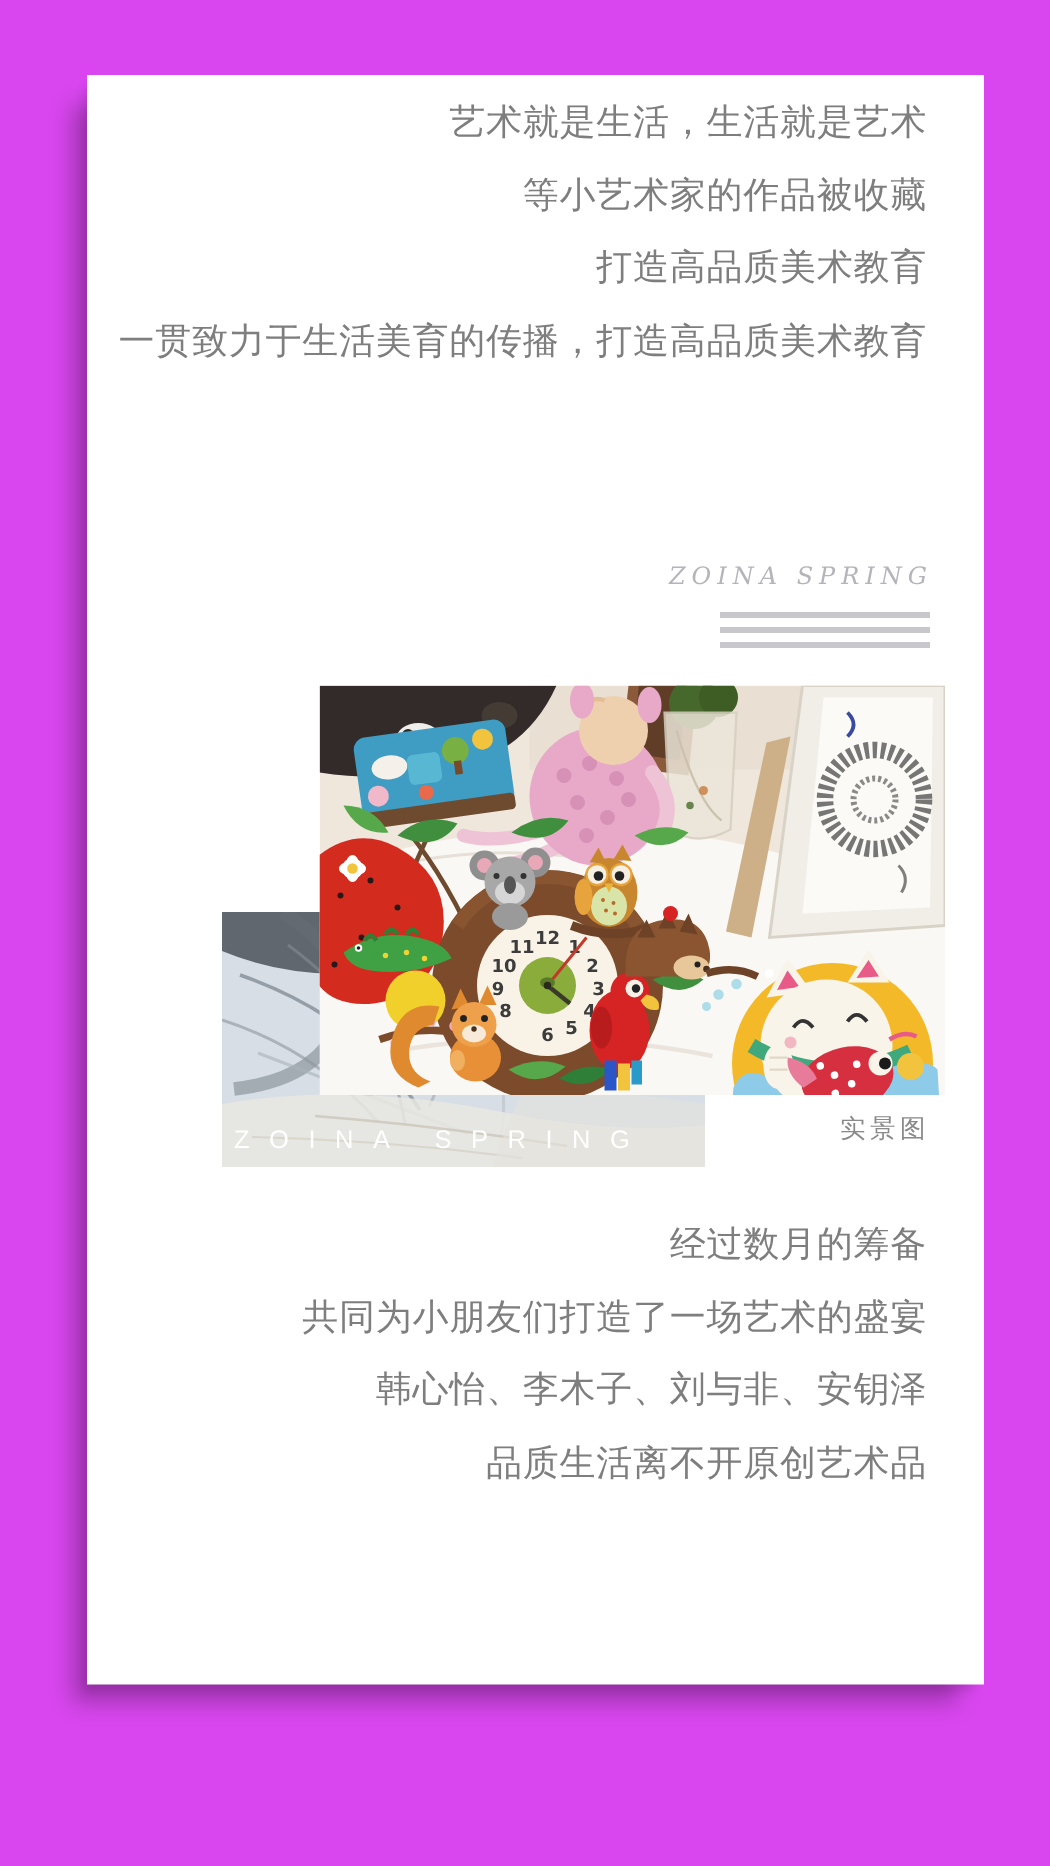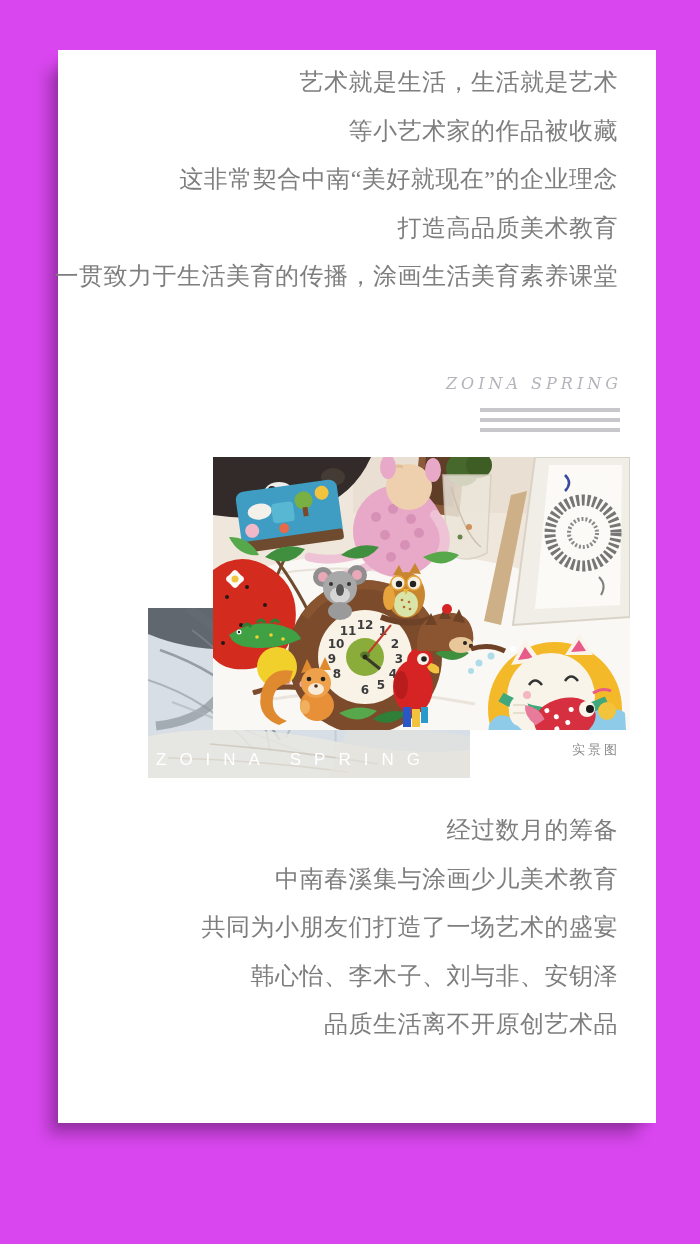--- a/index.html
+++ b/index.html
@@ -88,38 +88,37 @@
     height: 273px;
     z-index: 2;
     overflow: hidden;
   }
   .main-photo svg { display: block; width: 100%; height: 100%; }
   .photo-caption {
     position: absolute;
     top: 691px;
     right: 36px;
     font-family: "Liberation Serif", "DejaVu Serif", serif;
-    font-size: 13px;
+    font-size: 17px;
     letter-spacing: 3px;
     color: #8a8a8a;
     white-space: nowrap;
   }
 </style>
 </head>
 <body>
 
 <div class="page">
   <div class="card">
 
     <div class="cn-block intro-block">
       <div class="cn-line">艺术就是生活，生活就是艺术</div>
       <div class="cn-line">等小艺术家的作品被收藏</div>
-      <div class="cn-line">这非常契合中南“美好就现在”的企业理念</div>
       <div class="cn-line">打造高品质美术教育</div>
-      <div class="cn-line">一贯致力于生活美育的传播，涂画生活美育素养课堂</div>
+      <div class="cn-line">一贯致力于生活美育的传播，打造高品质美术教育</div>
     </div>
 
     <div class="brand-script">ZOINA SPRING</div>
     <div class="divider-bars">
       <div class="divider-bar"></div>
       <div class="divider-bar"></div>
       <div class="divider-bar"></div>
     </div>
 
     <div class="feather-photo">
@@ -358,20 +357,19 @@
           <circle cx="377" cy="252" r="4" fill="#1a1a1a"></circle>
         <circle cx="394" cy="254" r="9" fill="#f2c43e"></circle>
         <path d="M380,236 Q390,230 398,234" stroke="#e85a88" stroke-width="3" fill="none"></path>
       </svg>
     </div>
 
     <div class="photo-caption">实景图</div>
 
     <div class="cn-block story-block">
       <div class="cn-line">经过数月的筹备</div>
-      <div class="cn-line">中南春溪集与涂画少儿美术教育</div>
       <div class="cn-line">共同为小朋友们打造了一场艺术的盛宴</div>
       <div class="cn-line">韩心怡、李木子、刘与非、安钥泽</div>
       <div class="cn-line">品质生活离不开原创艺术品</div>
     </div>
 
   </div>
 </div>
 
 </body></html>

